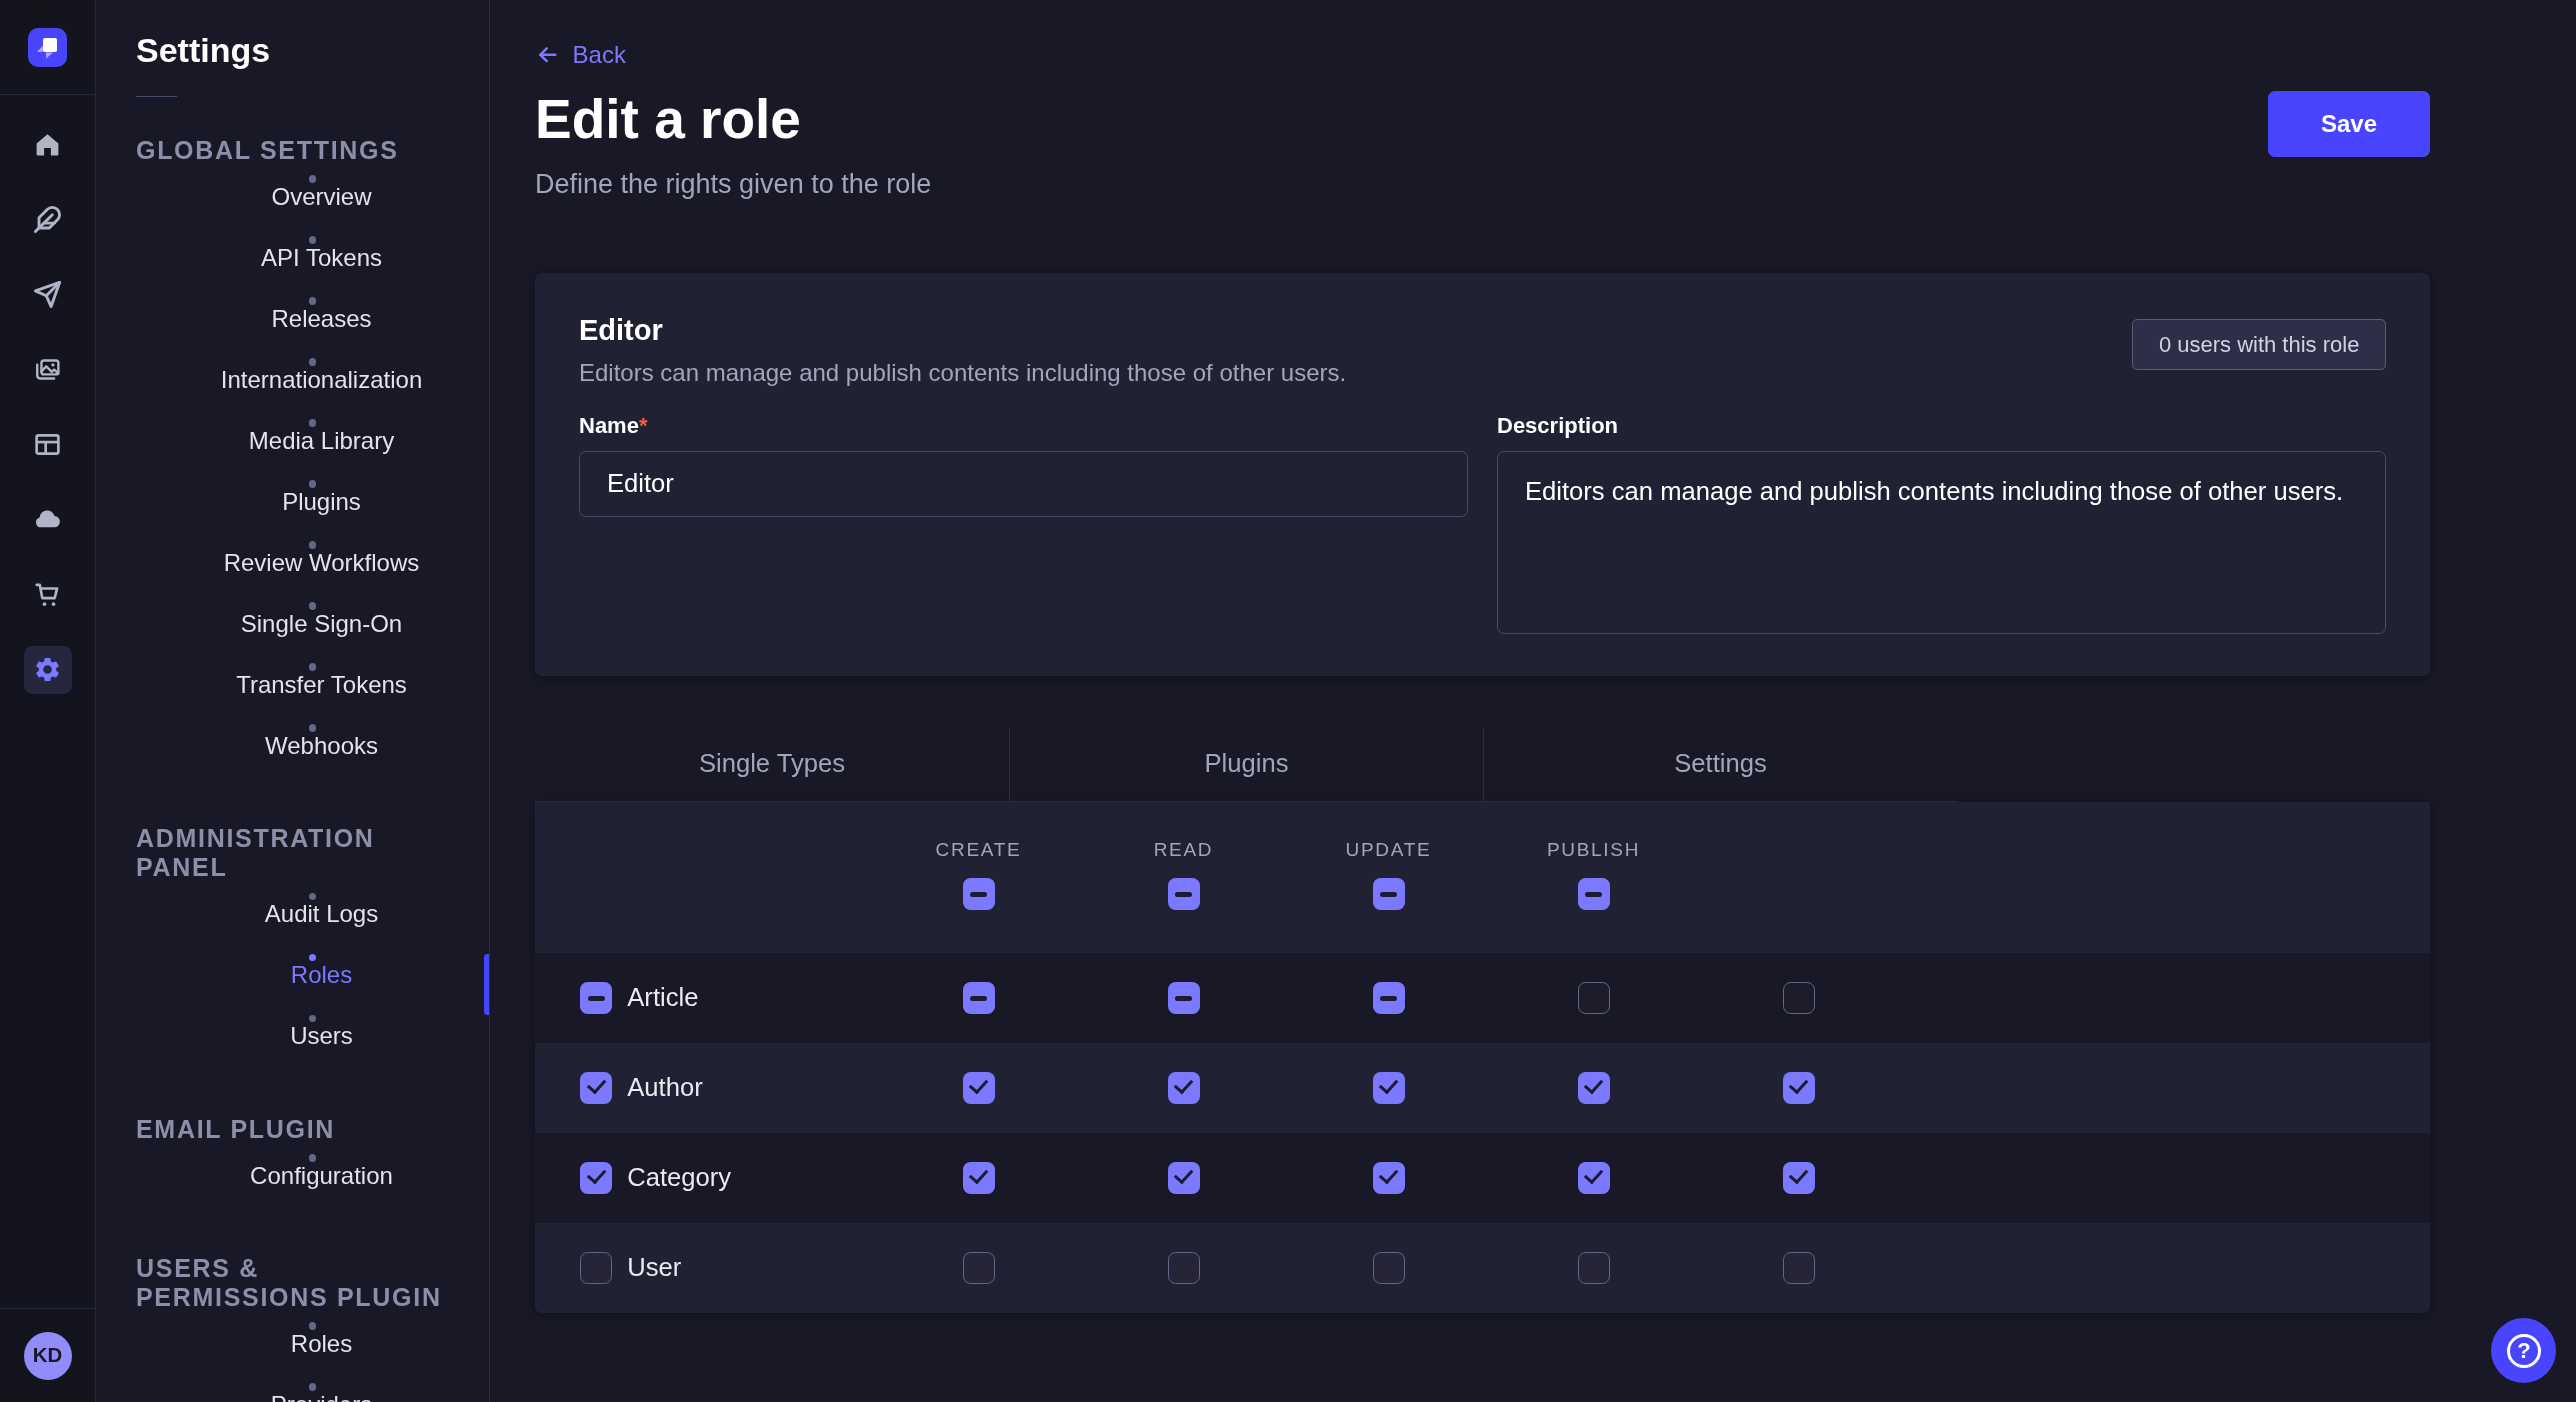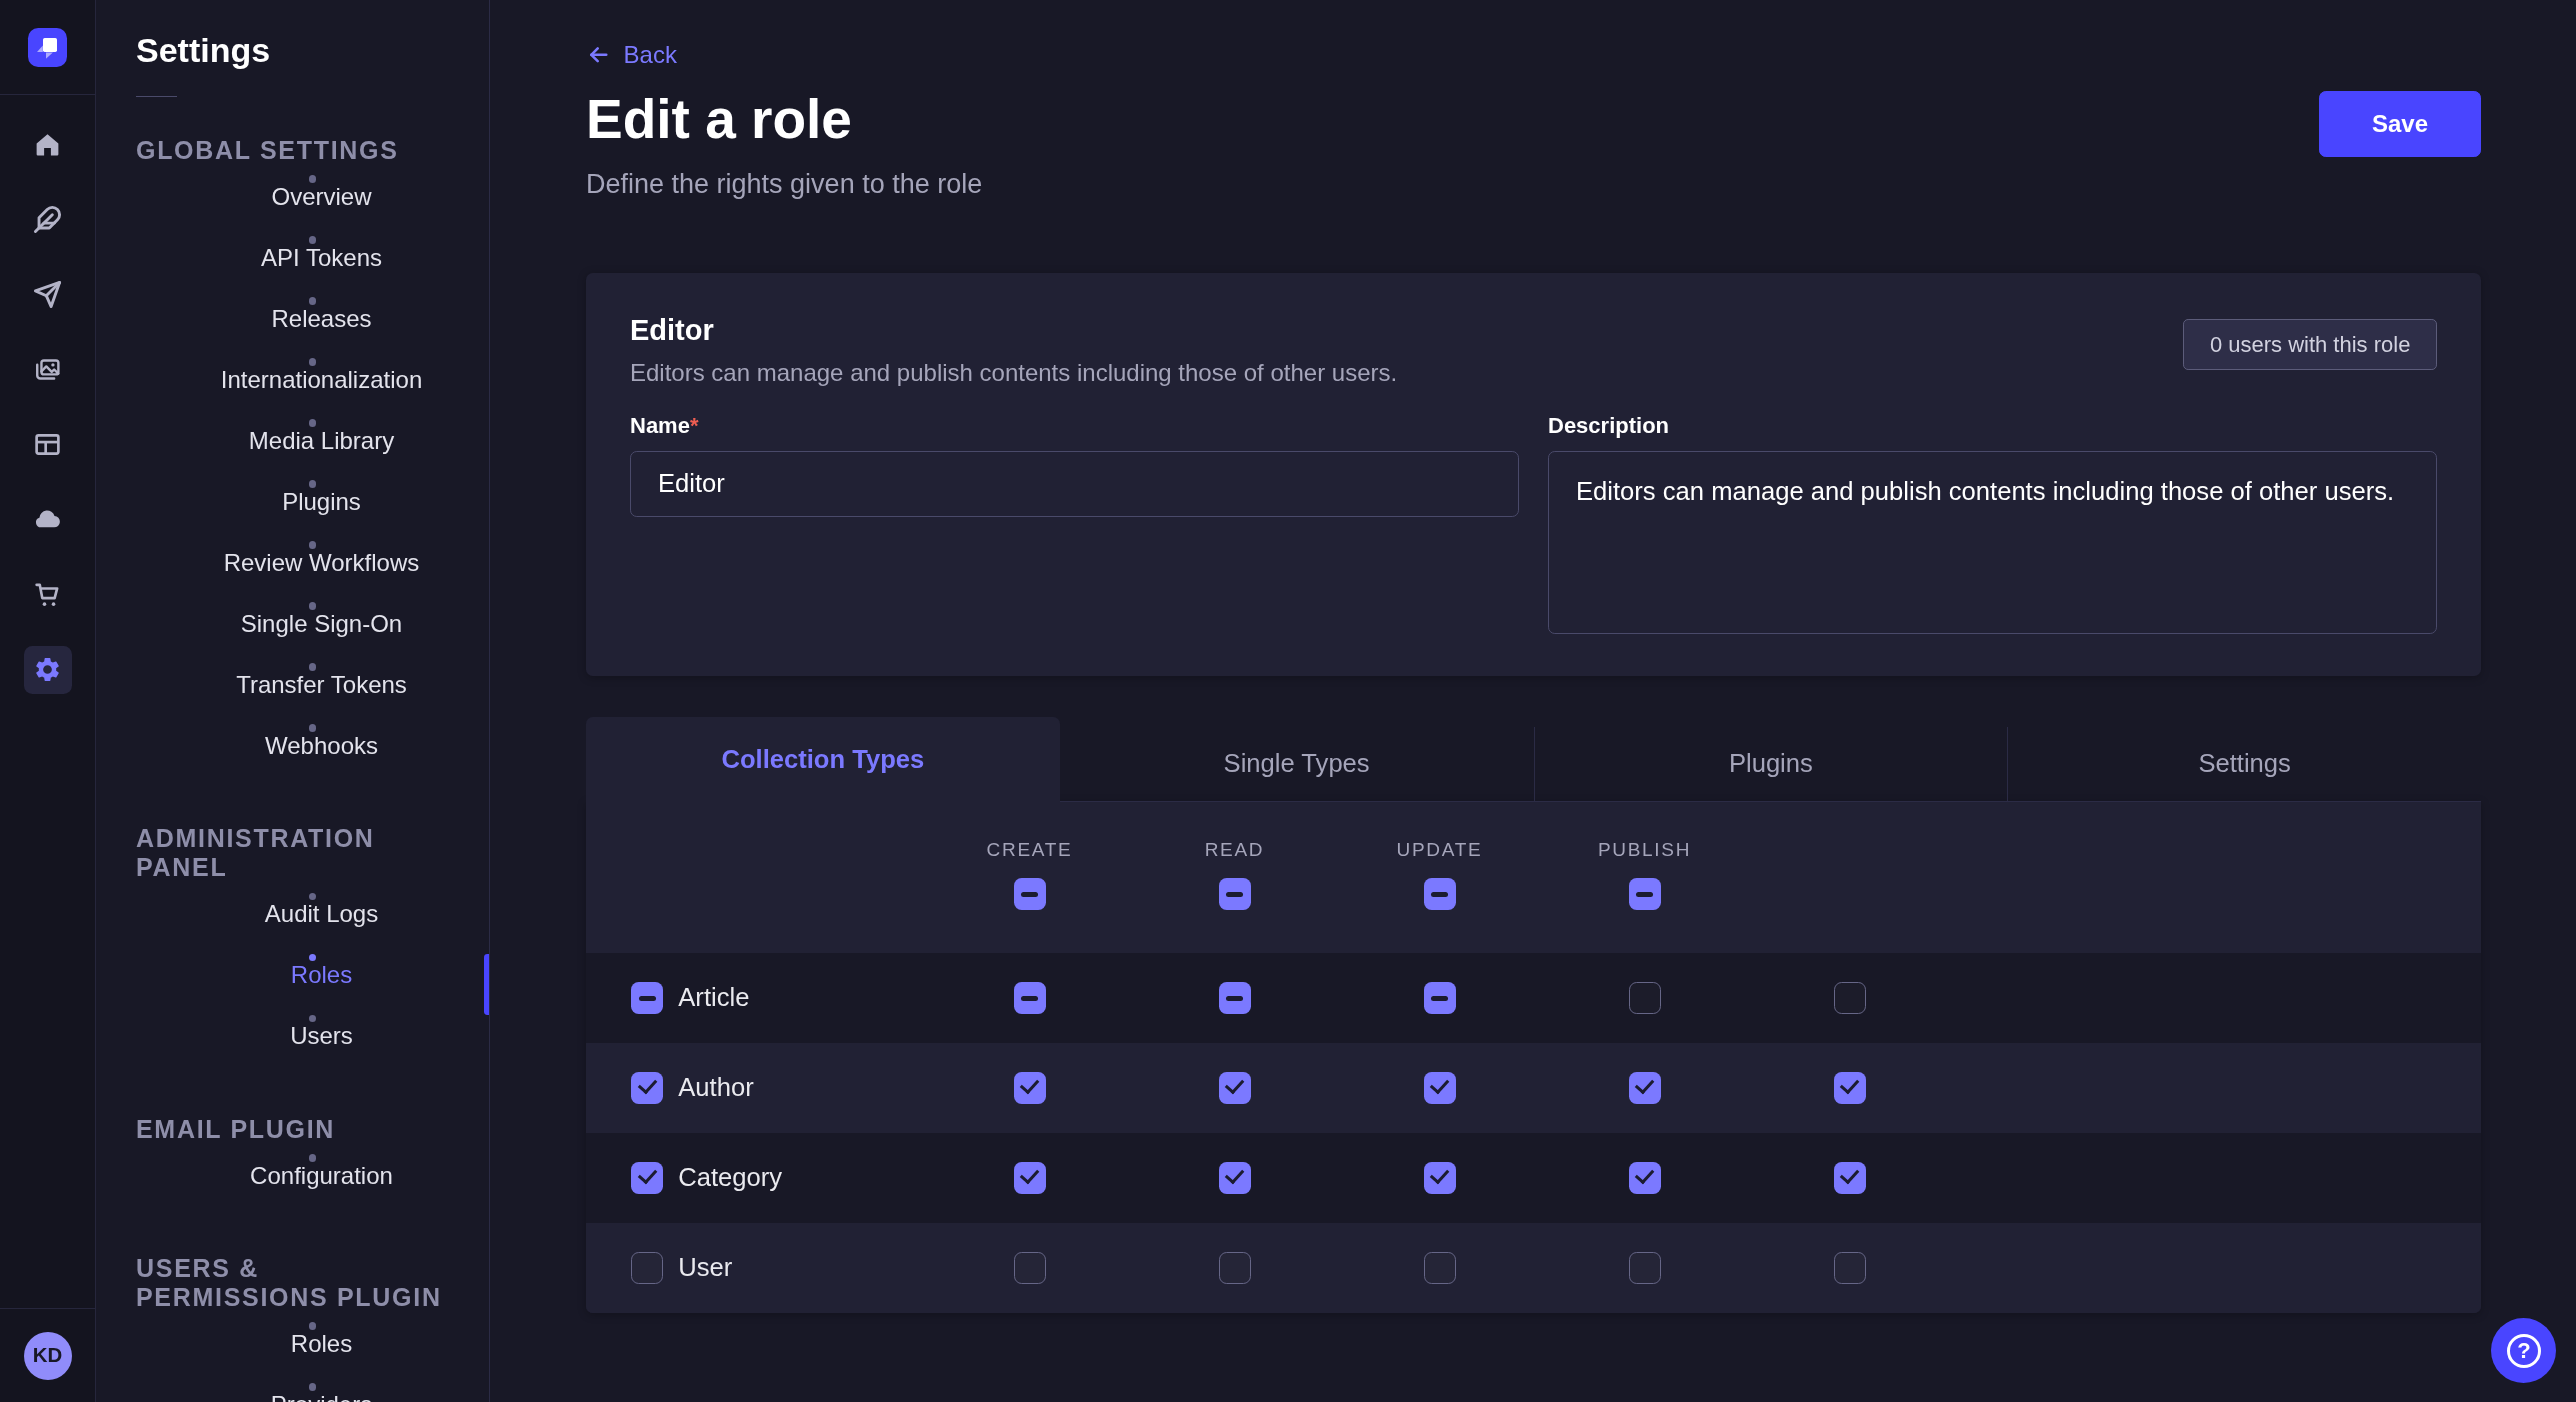--- a/index.html
+++ b/index.html
@@ -64,21 +64,21 @@
   }
   .nav-item .dot { width:7.7px; height:7.7px; border-radius:50%; background:#666687; margin-right:18px; flex:0 0 7.7px; }
   .nav-item.active { color:#7b79ff; }
   .nav-item.active .dot { background:#7b79ff; }
   .nav-item.active::after {
     content:""; position:absolute; right:0; top:0; width:5.1px; height:61px;
     background:#4945ff; border-radius:3.4px 0 0 3.4px;
   }
   
   .main { flex:1 1 auto; height:1402px; background:#181826; overflow:hidden; }
-  .content { width:1895px; margin-left:96px; }
+  .content { width:1895px; margin-left:45px; }
   .back-row { margin-top:41px; display:flex; align-items:center; gap:12px; color:#7b79ff; font-size:24px; cursor:pointer; width:fit-content; }
   .back-row svg { width:25.6px; height:25.6px; }
   .title-row { margin-top:19px; display:flex; align-items:flex-start; justify-content:space-between; }
   .page-title { font-size:55px; font-weight:700; color:#ffffff; line-height:1.15; }
   .page-subtitle { margin-top:12px; font-size:27px; color:#a5a5ba; }
   .save-btn {
     margin-top:3.4px; height:66px; padding:0 52px;
     background:#4945ff; border:0.9px solid #4945ff; border-radius:6.8px;
     color:#ffffff; font-size:24px; font-weight:600; cursor:pointer;
     font-family:inherit;
@@ -347,21 +347,20 @@
         </div>
         <div class="field">
           <div class="field-label">Description</div>
           <textarea class="text-area" style="">Editors can manage and publish contents including those of other users.</textarea>
         </div>
       </div>
     </section>
 
     <section class="perm-wrap">
       <div class="tabs">
-        <div class="tab active">Collection Types</div>
         <div class="tab">Single Types</div>
         <div class="tab sep">Plugins</div>
         <div class="tab sep">Settings</div>
       </div>
 
       <div class="tab-panel">
 
         <div class="pgrid perm-head">
           <div></div>
           <div class="phead-cell">

